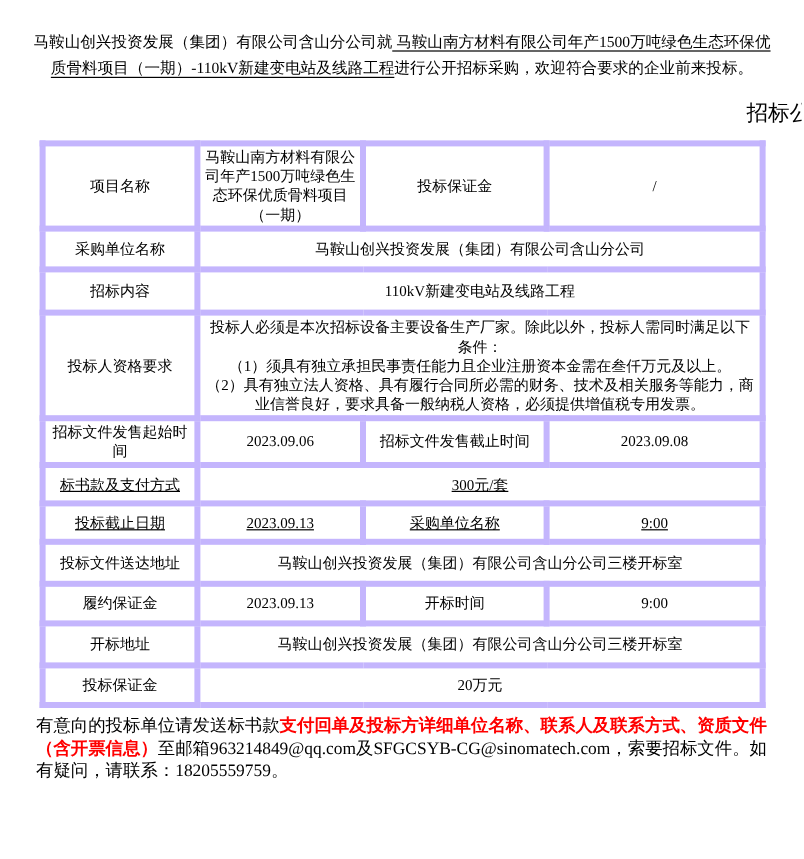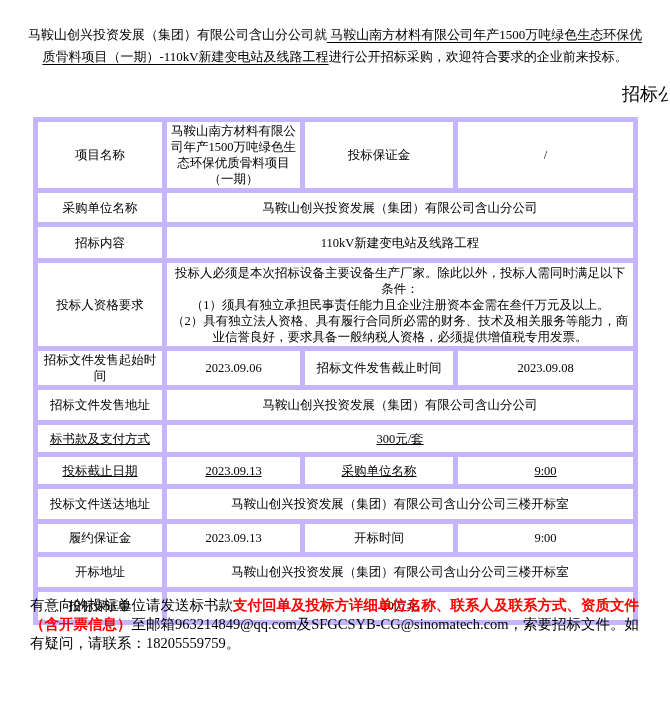--- a/index.html
+++ b/index.html
@@ -122,24 +122,20 @@
         <td colspan="3" class="qual">投标人必须是本次招标设备主要设备生产厂家。除此以外，投标人需同时满足以下条件：
 （1）须具有独立承担民事责任能力且企业注册资本金需在叁仟万元及以上。
 （2）具有独立法人资格、具有履行合同所必需的财务、技术及相关服务等能力，商业信誉良好，要求具备一般纳税人资格，必须提供增值税专用发票。</td>
       </tr>
       <tr class="h27">
         <td>招标文件发售起始时间</td>
         <td>2023.09.06</td>
         <td>招标文件发售截止时间</td>
         <td>2023.09.08</td>
       </tr>
-      <tr class="h35">
-        <td>招标文件发售地址</td>
-        <td colspan="3">马鞍山创兴投资发展（集团）有限公司含山分公司</td>
-      </tr>
       <tr class="h32">
         <td>标书款及支付方式</td>
         <td colspan="3">300元/套</td>
       </tr>
       <tr class="h32">
         <td>投标截止日期</td>
         <td>2023.09.13</td>
         <td>采购单位名称</td>
         <td>9:00</td>
       </tr>

